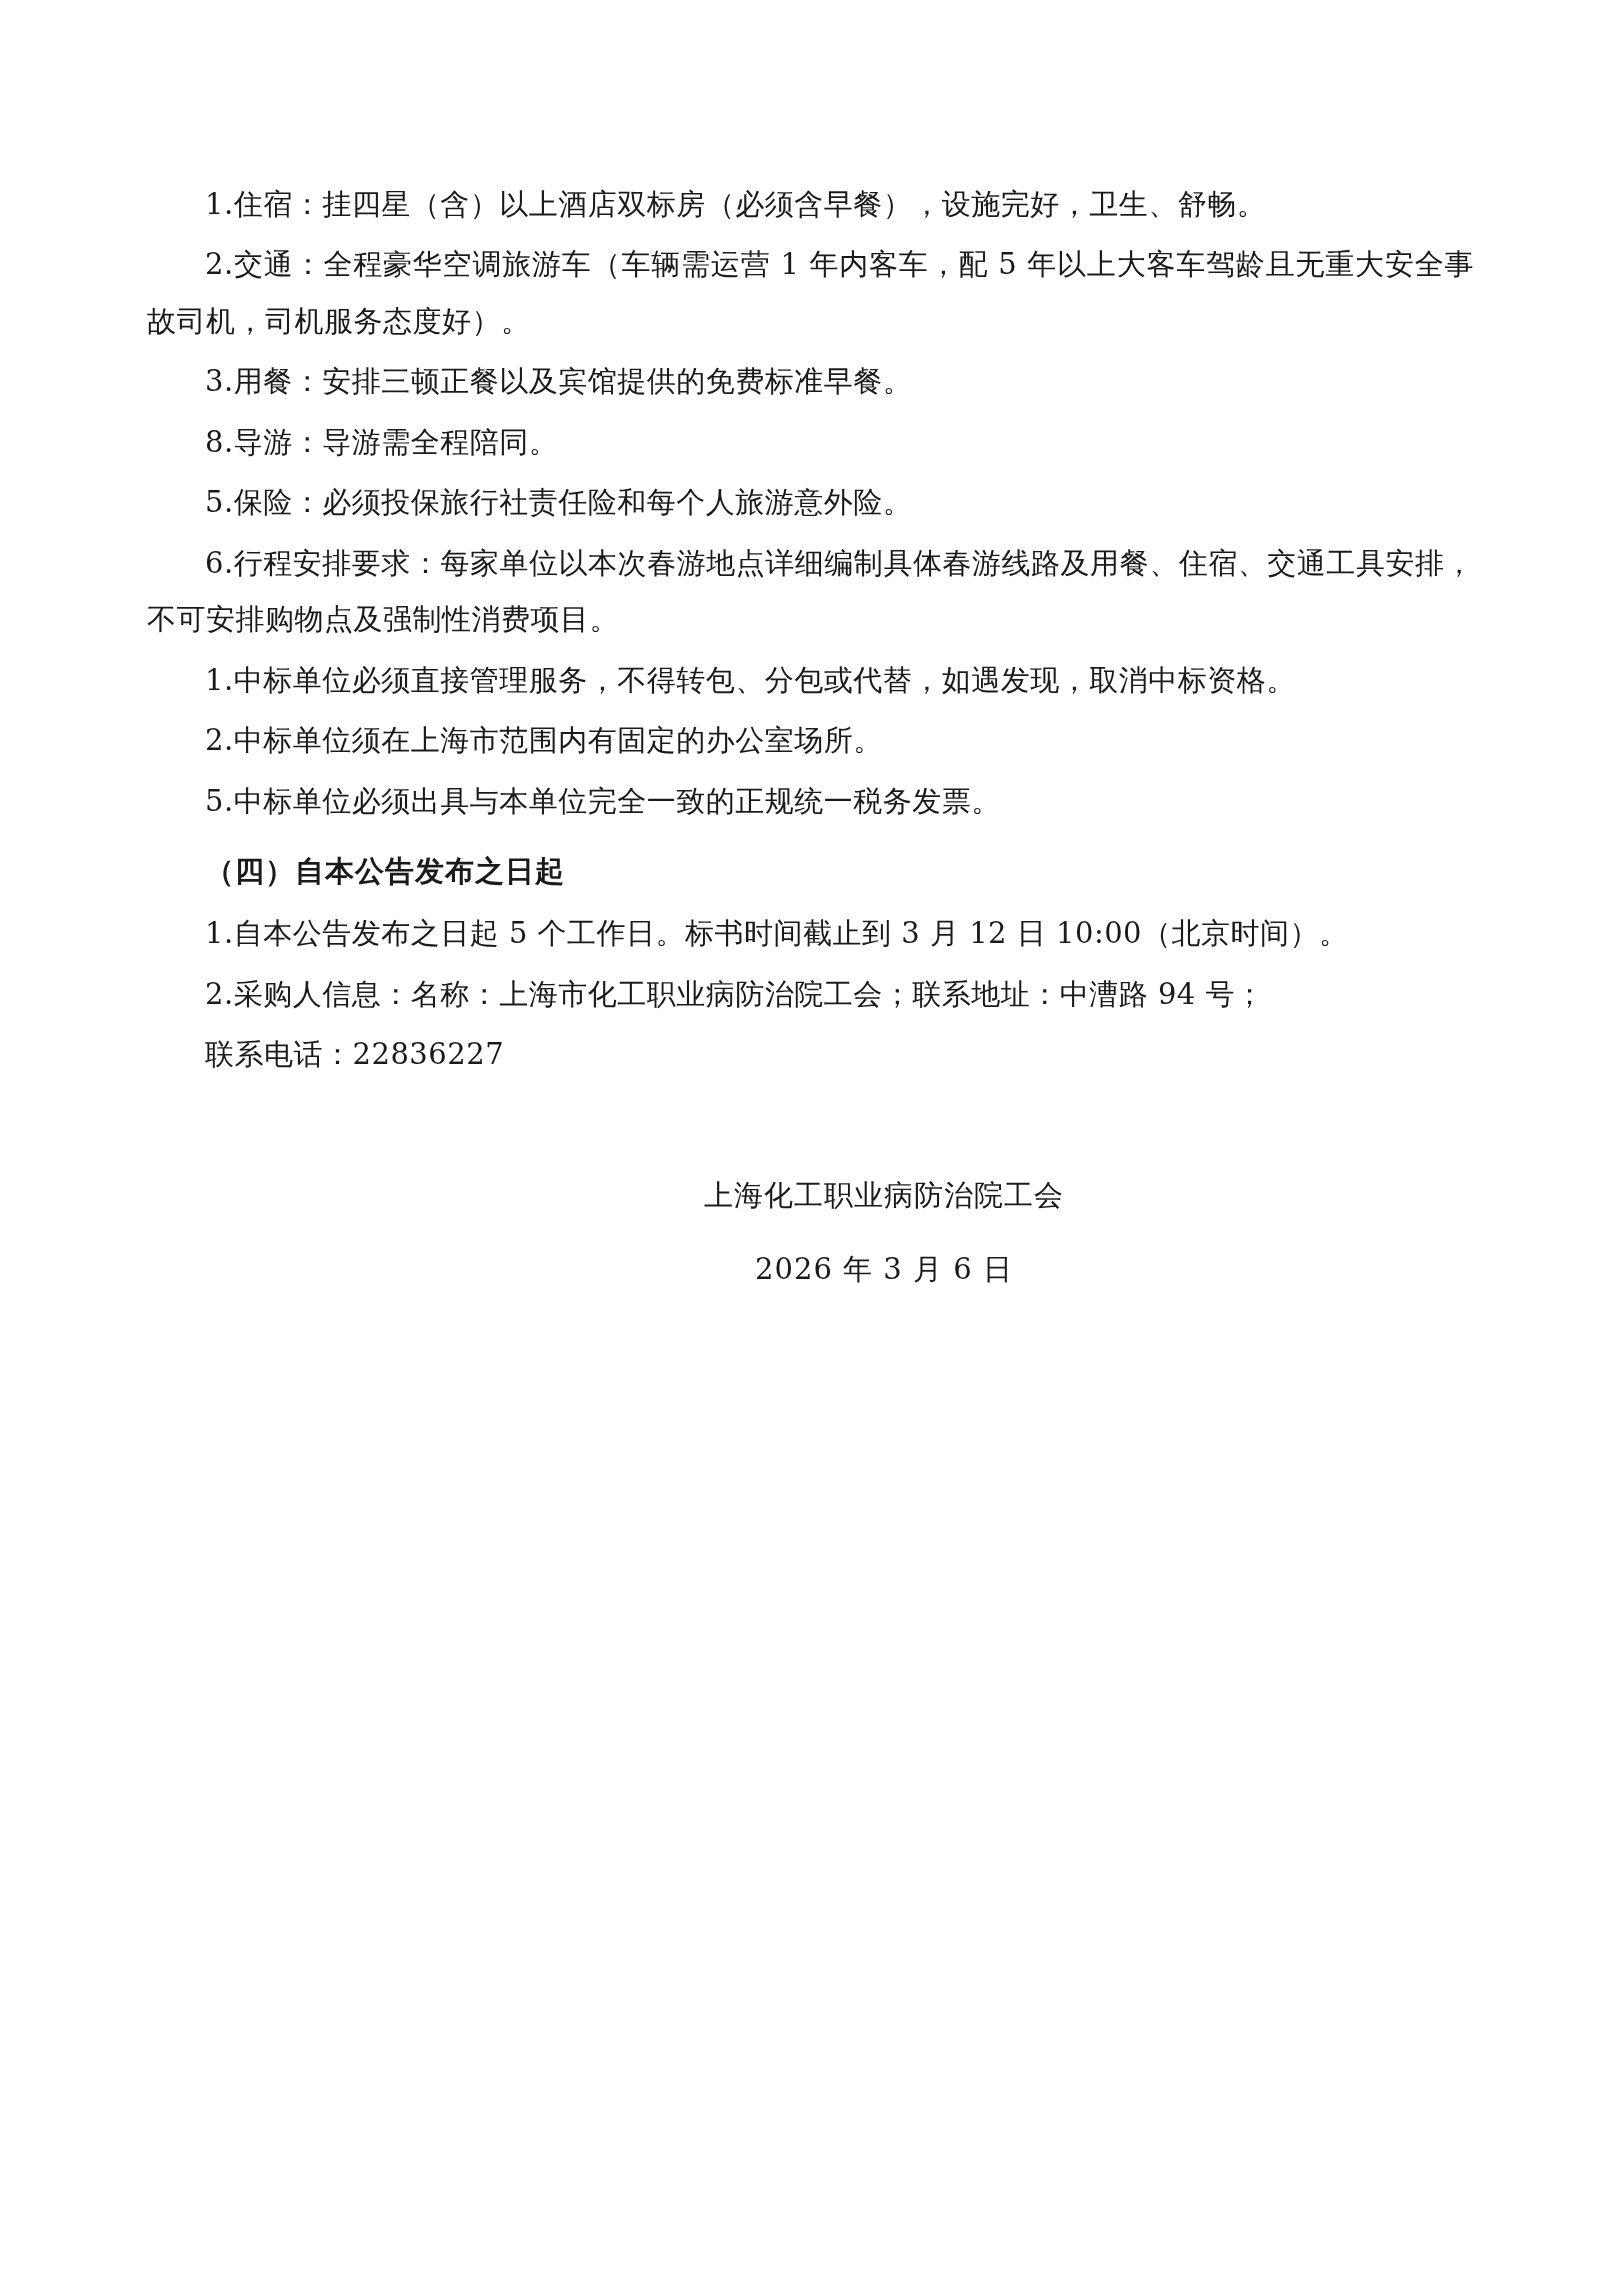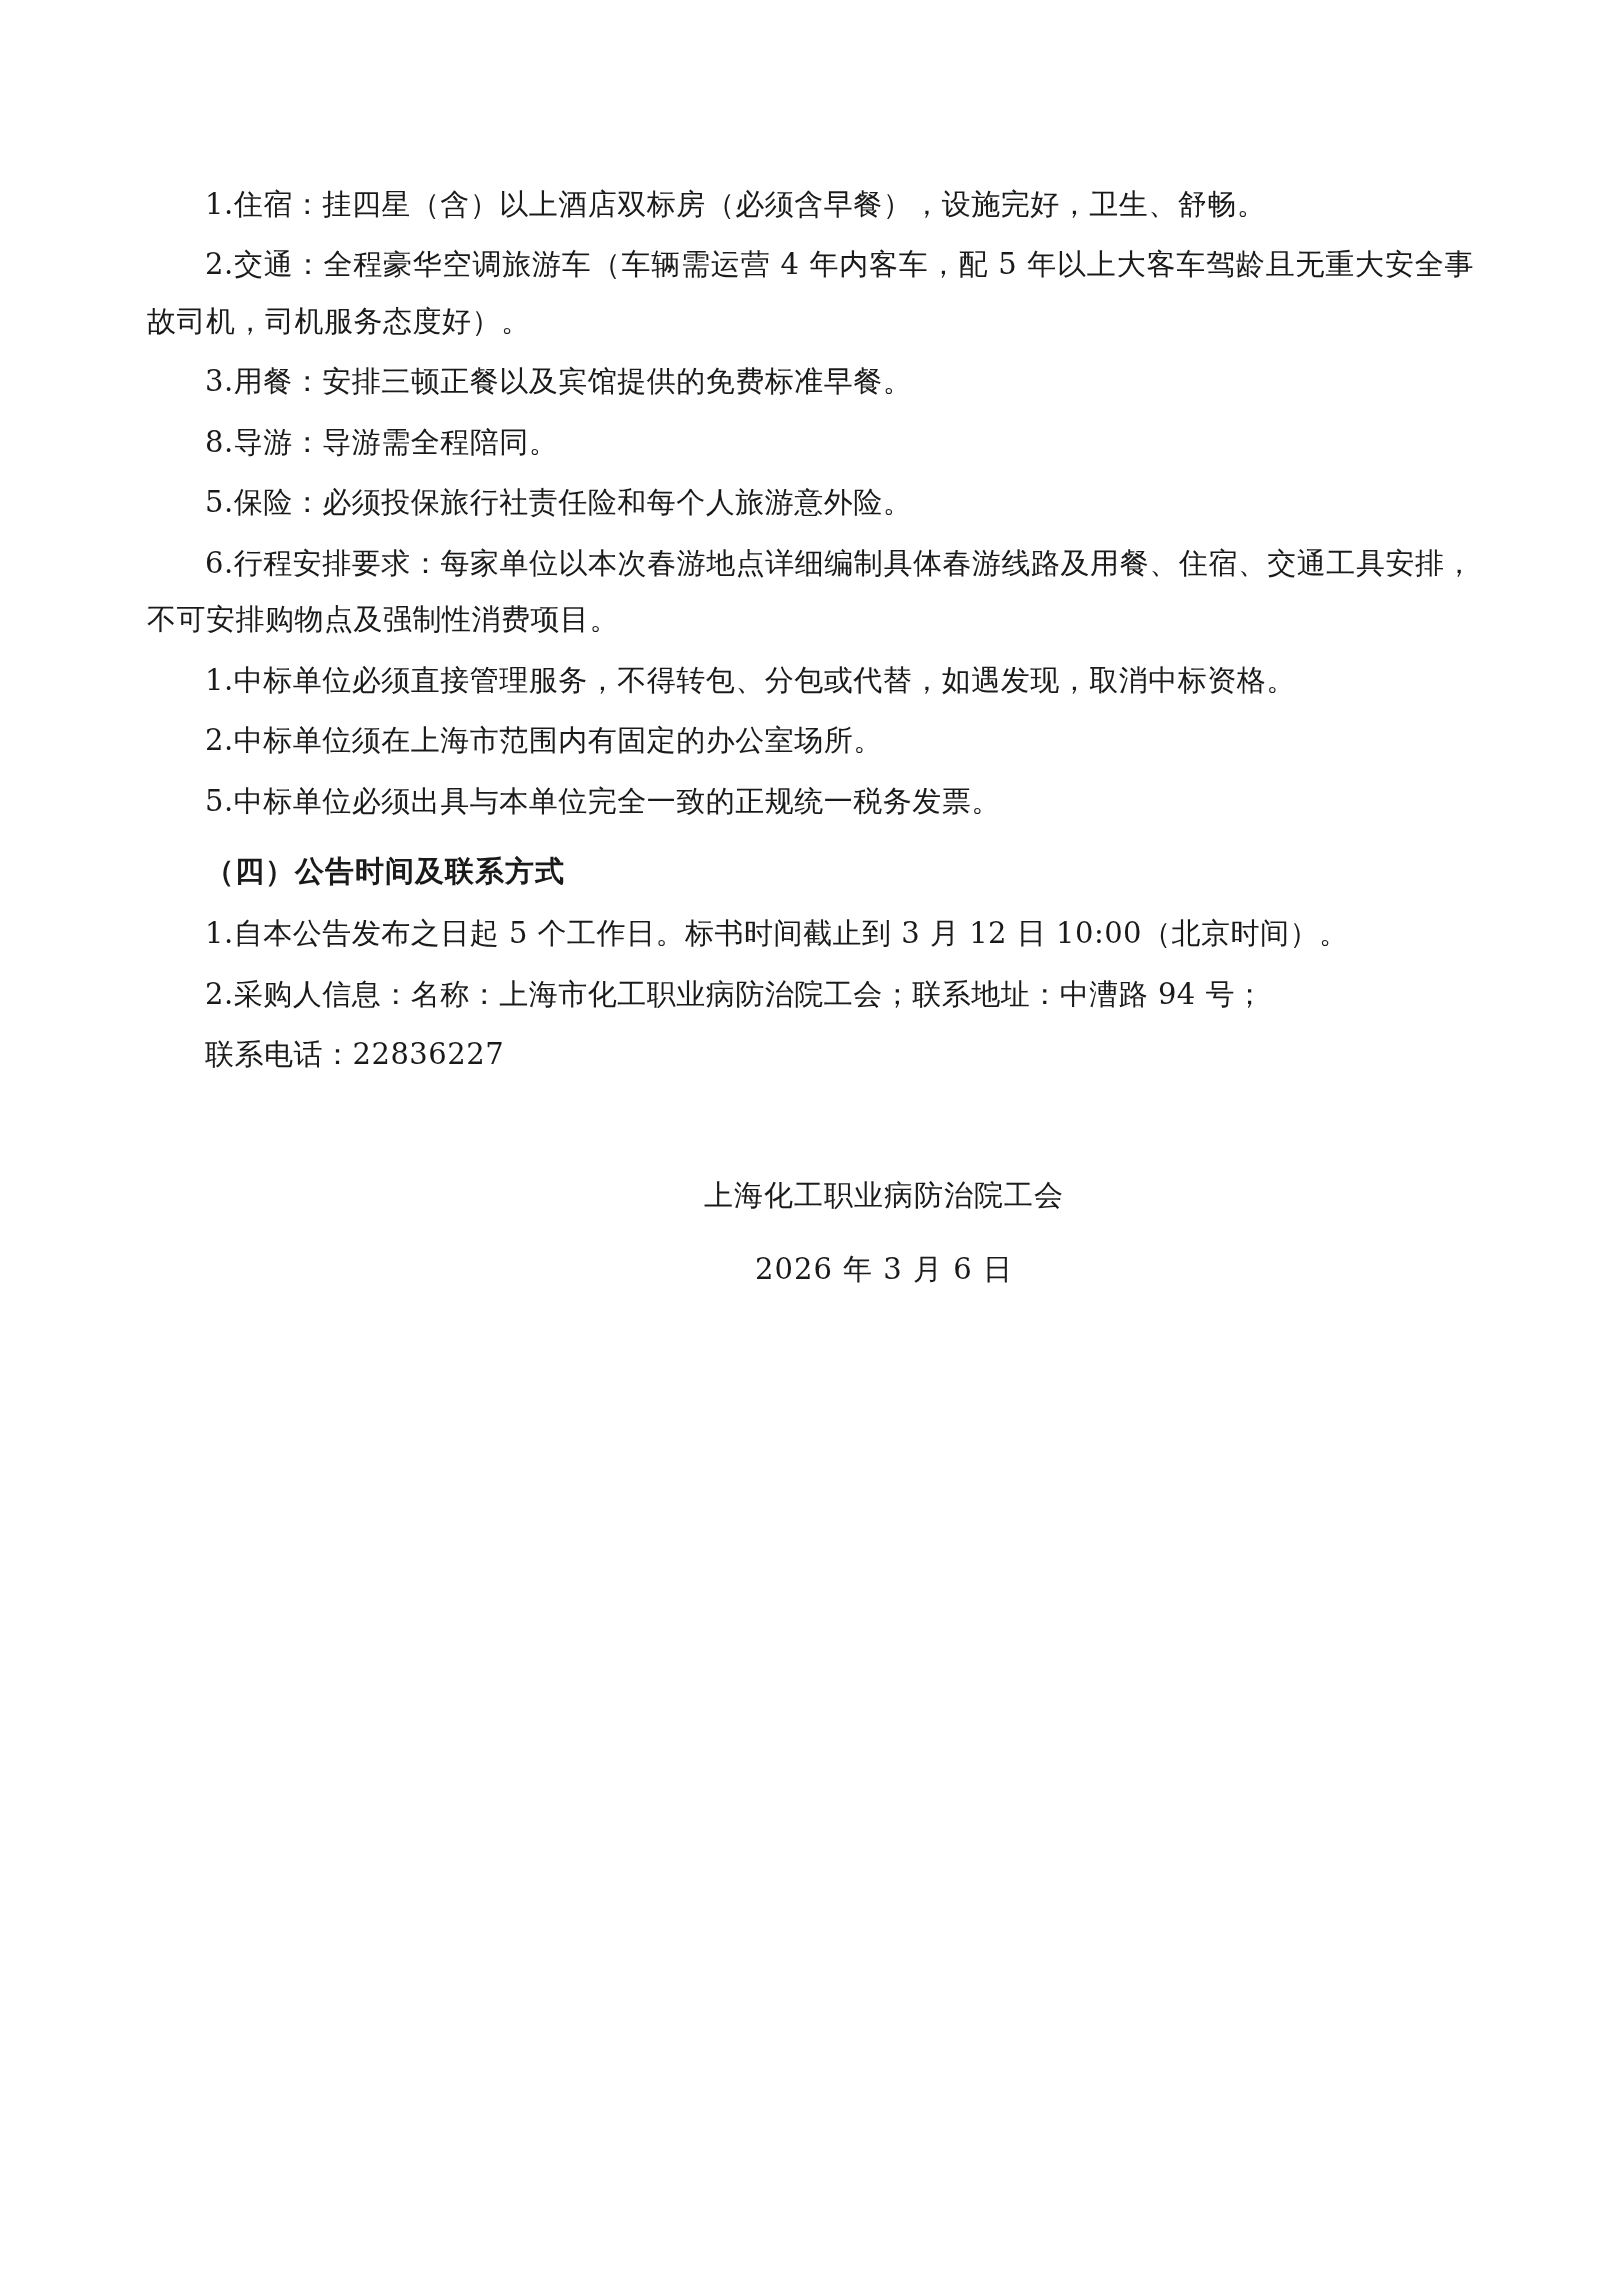--- a/index.html
+++ b/index.html
@@ -56,32 +56,32 @@
     letter-spacing: 1px;
   }
 </style>
 </head>
 <body>
 
 <div class="page">
   <div class="doc-body">
 
     <p class="para">1.住宿：挂四星（含）以上酒店双标房（必须含早餐），设施完好，卫生、舒畅。</p>
-    <p class="para">2.交通：全程豪华空调旅游车（车辆需运营 4 年内客车，配 5 年以上大客车驾龄且无重大安全事故司机，司机服务态度好）。</p>
+    <p class="para">2.交通：全程豪华空调旅游车（车辆需运营 1 年内客车，配 5 年以上大客车驾龄且无重大安全事故司机，司机服务态度好）。</p>
     <p class="para">3.用餐：安排三顿正餐以及宾馆提供的免费标准早餐。</p>
     <p class="para">8.导游：导游需全程陪同。</p>
     <p class="para">5.保险：必须投保旅行社责任险和每个人旅游意外险。</p>
     <p class="para">6.行程安排要求：每家单位以本次春游地点详细编制具体春游线路及用餐、住宿、交通工具安排，不可安排购物点及强制性消费项目。</p>
 
 
     <p class="para">1.中标单位必须直接管理服务，不得转包、分包或代替，如遇发现，取消中标资格。</p>
     <p class="para">2.中标单位须在上海市范围内有固定的办公室场所。</p>
     <p class="para">5.中标单位必须出具与本单位完全一致的正规统一税务发票。</p>
 
-    <p class="heading">（四）公告时间及联系方式</p>
+    <p class="heading">（四）自本公告发布之日起</p>
 
     <p class="para">1.自本公告发布之日起 5 个工作日。标书时间截止到 3 月 12 日 10:00（北京时间）。</p>
     <p class="para">2.采购人信息：名称：上海市化工职业病防治院工会；联系地址：中漕路 94 号；</p>
     <p class="para">联系电话：22836227</p>
 
     <div class="sign-block">
       <p class="sign-line">上海化工职业病防治院工会</p>
       <p class="date-line">2026 年 3 月 6 日</p>
     </div>
 

